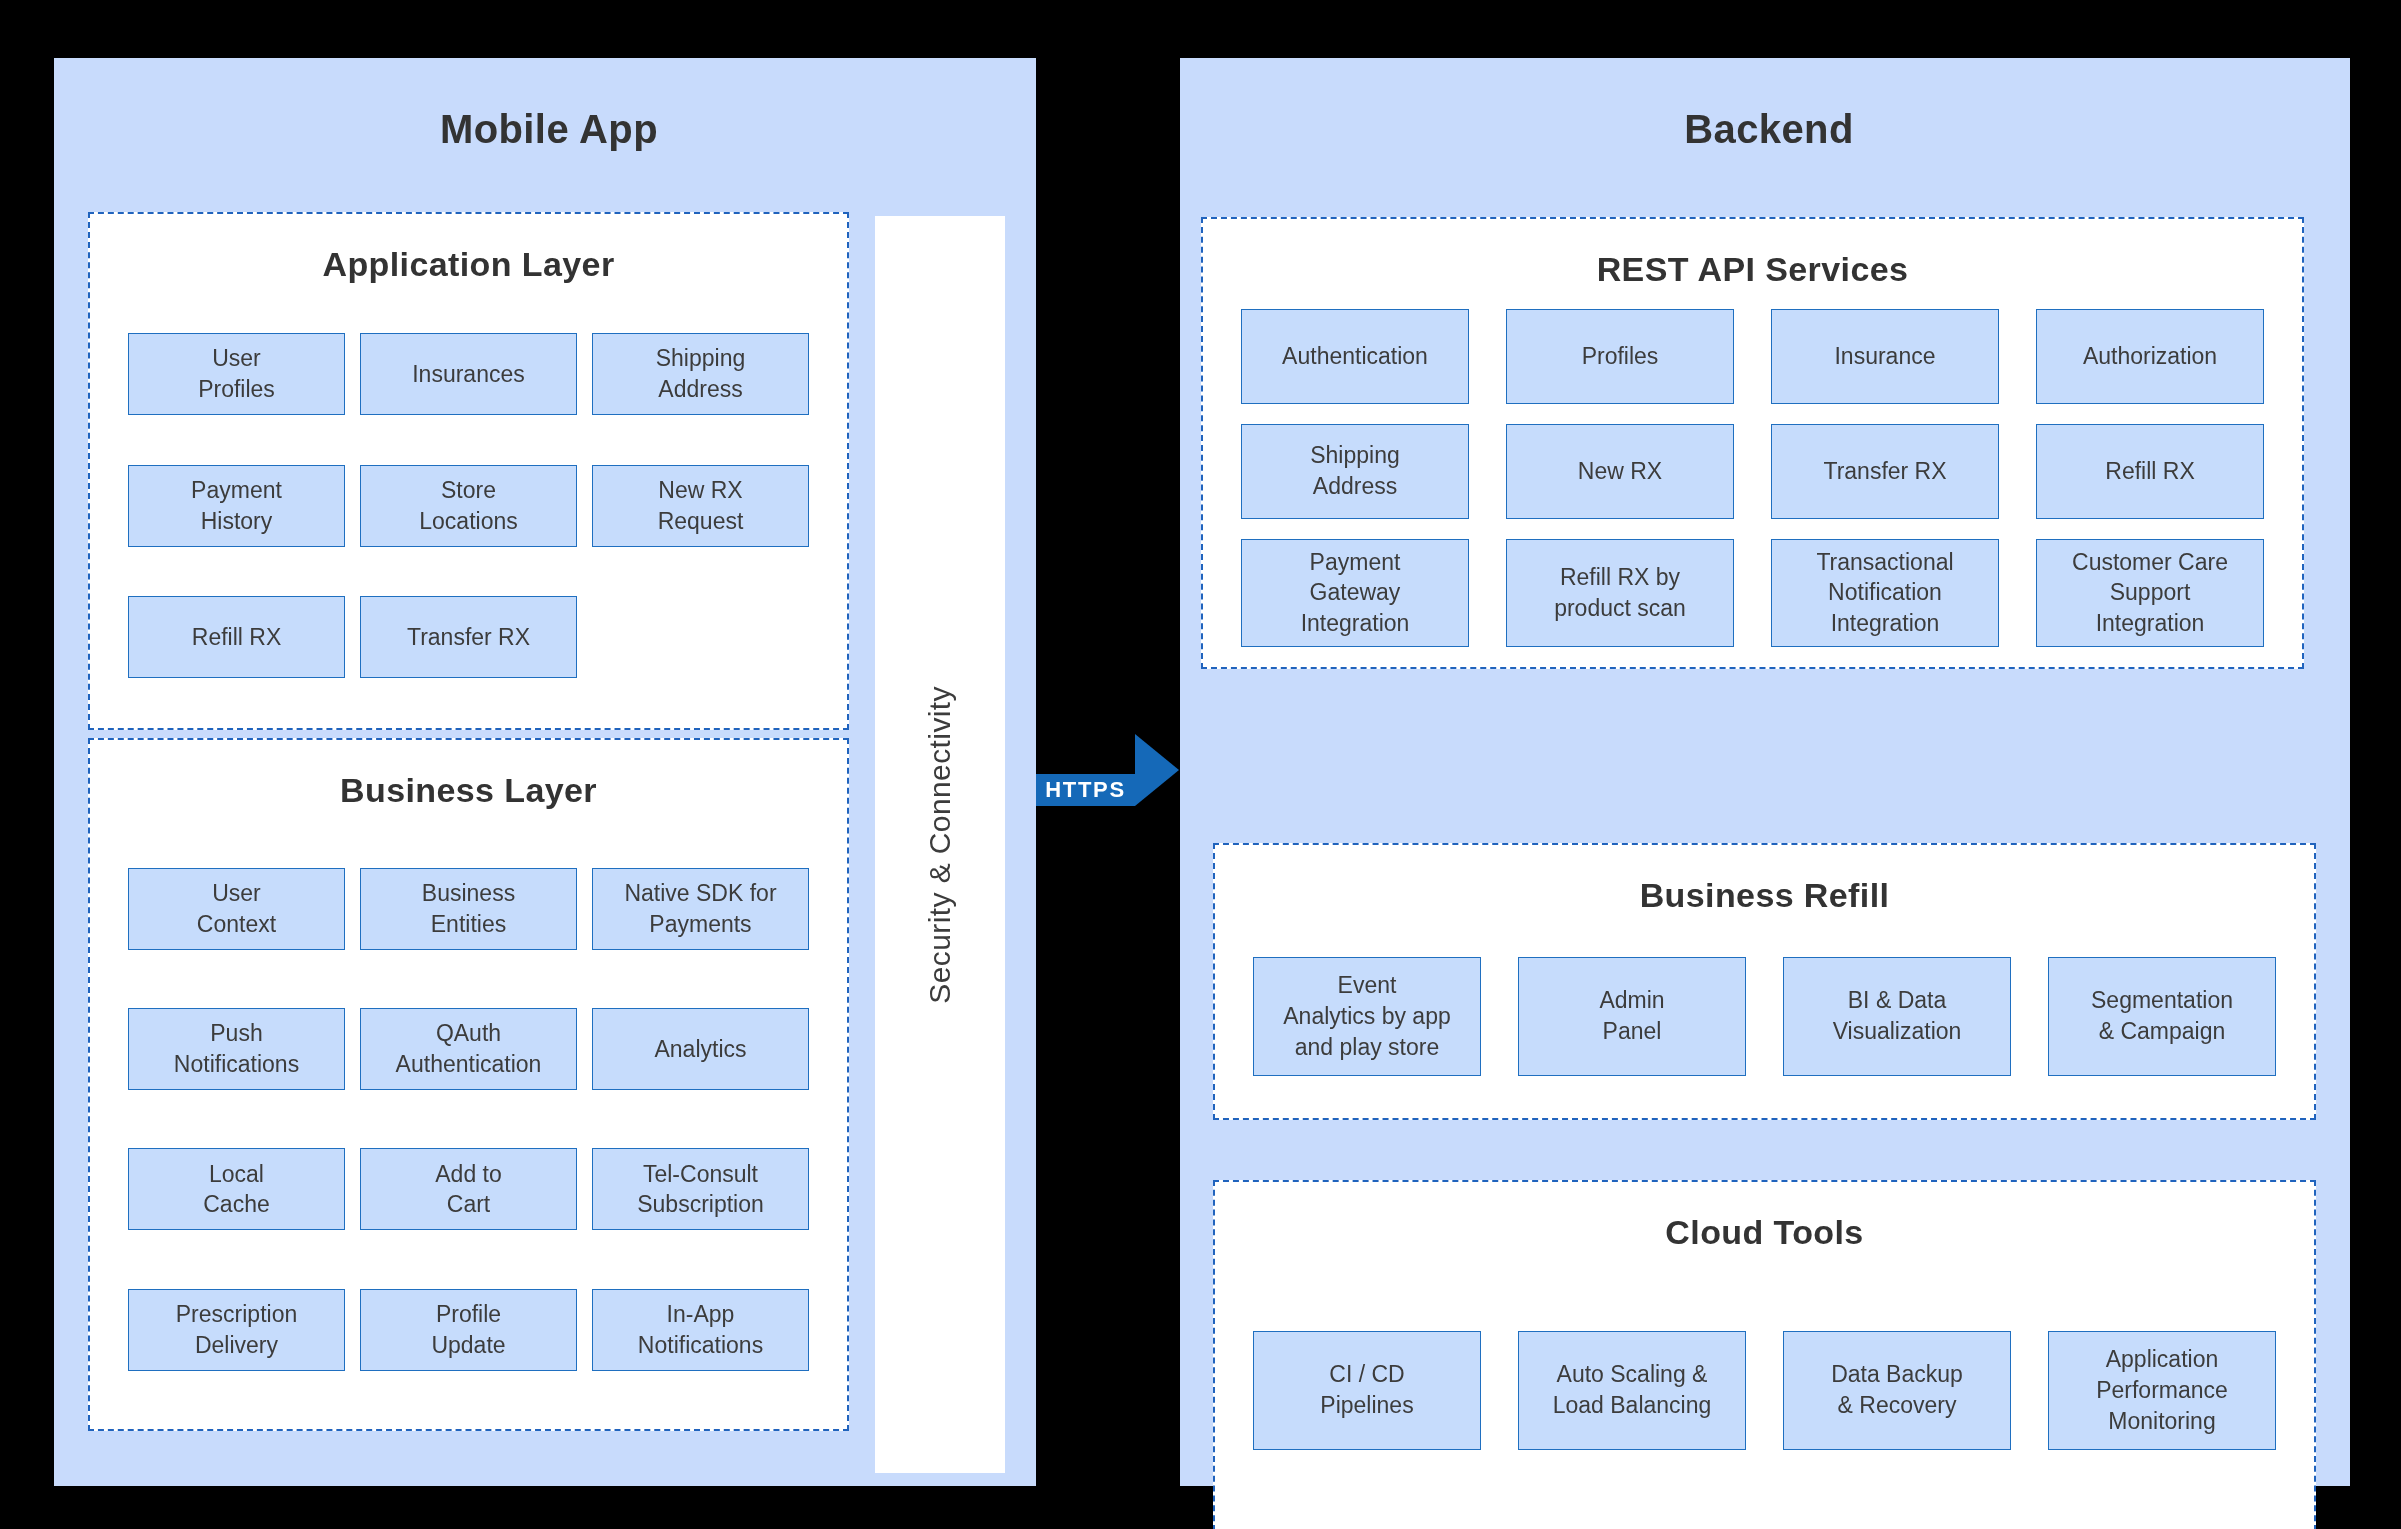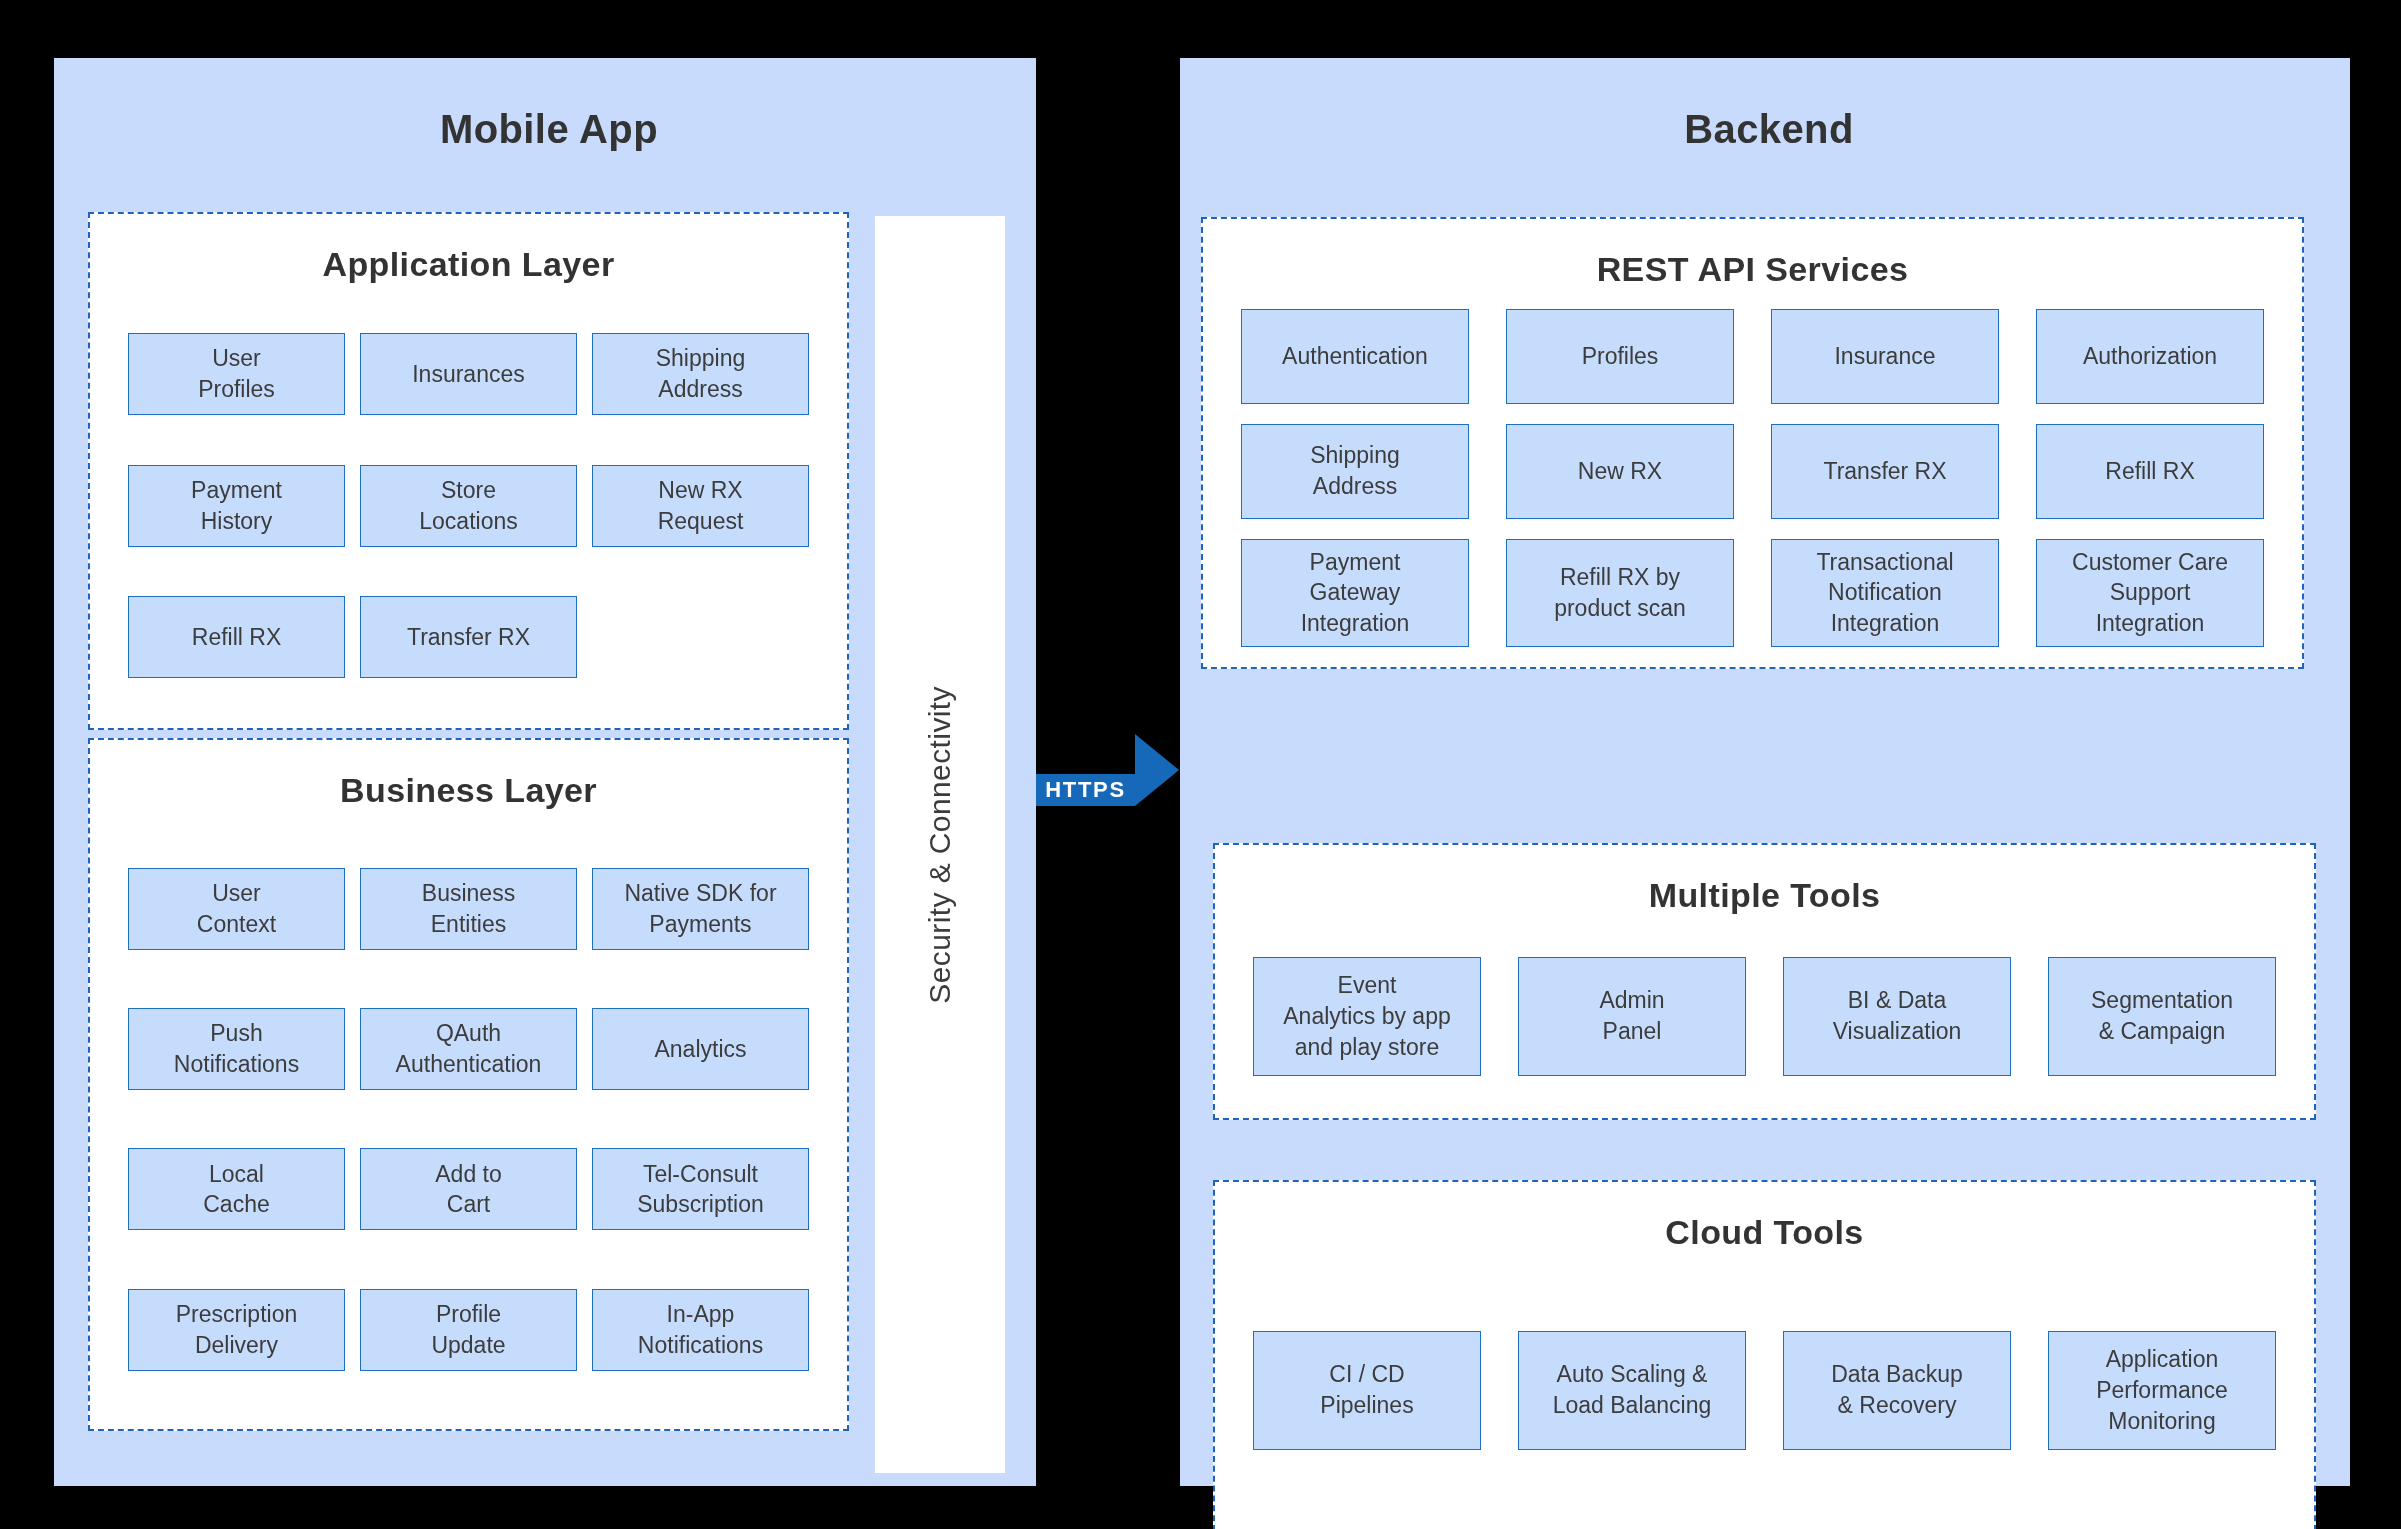--- a/index.html
+++ b/index.html
@@ -292,21 +292,21 @@
 
   <div class="box">
     <span class="box-label">Customer Care
 Support
 Integration</span>
   </div>
 </div>
     </div>
 
     <div class="section biz-tools">
-      <h2 class="section-title">Multiple Tools</h2>
+      <h2 class="section-title">Business Refill</h2>
       <div class="boxgrid cols4">
   <div class="box">
     <span class="box-label">Event
 Analytics by app
 and play store</span>
   </div>
 
   <div class="box">
     <span class="box-label">Admin
 Panel</span>

